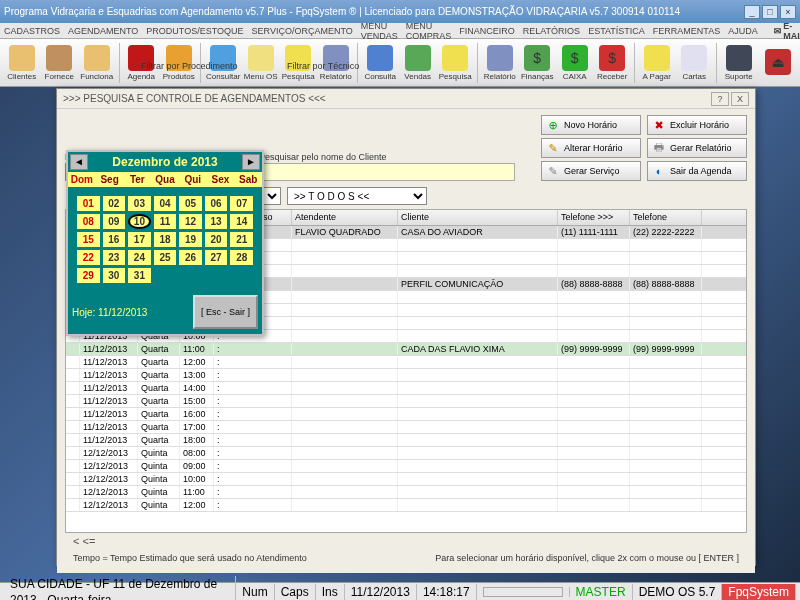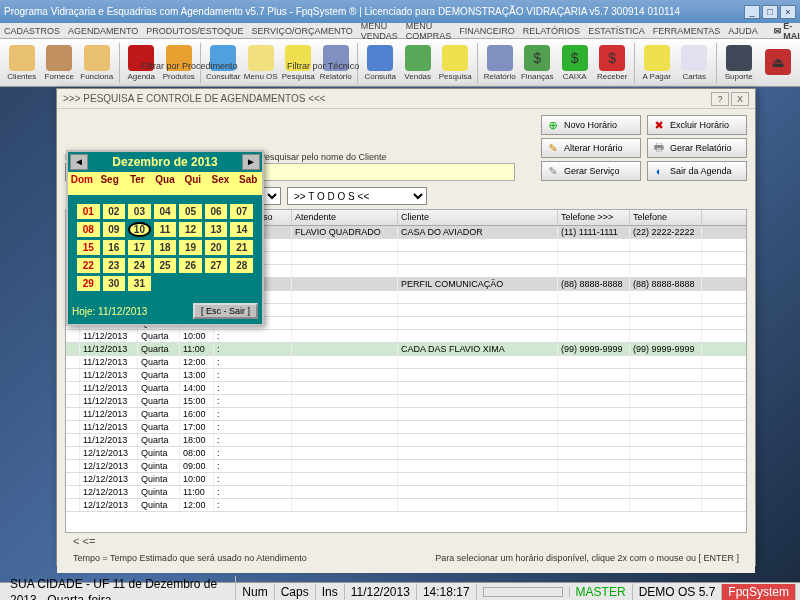--- a/index.html
+++ b/index.html
@@ -45,30 +45,30 @@
 .grow.grey { background: #d8d8d8; }
 .col-mk{width:14px;text-align:center;} .col-dt{width:58px;} .col-sm{width:42px;} .col-hr{width:34px;} .col-cm{width:78px;} .col-at{width:106px;} .col-cl{width:160px;} .col-t1{width:72px;} .col-t2{width:72px;}
 .footer { padding: 4px 8px; font-size: 9px; color: #333; display:flex; }
 .footer .spacer { flex:1; }
 .nav { padding: 2px 8px; font-size: 11px; color: #555; }
 
 .calendar { position: absolute; top: 150px; left: 66px; width: 198px; background: #008080; border: 2px solid #c0c0c0; box-shadow: 2px 2px 6px rgba(0,0,0,0.4); font-family: "Courier New", monospace; z-index: 10; }
 .calhead { display: flex; align-items: center; height: 20px; padding: 0 2px; }
 .calnav { width: 18px; height: 16px; background: #c0c0c0; border: 1px solid #888; text-align: center; line-height: 14px; font-size: 10px; cursor:pointer; }
 .caltitle { flex: 1; text-align: center; color: #ffff80; font-size: 12px; font-weight: bold; }
-.caldow { display: flex; background: #ffff80; height: 23px; }
+.caldow { display: flex; background: #ffff80; height: 15px; }
 .caldow div { flex: 1; text-align: center; font-size: 10px; font-weight: bold; color: #800000; line-height: 15px; }
 .caldow div.sun { color: #c00; }
 .calgrid { padding: 9px; display: grid; grid-template-columns: repeat(7,1fr); gap: 3px; }
 .calday { height: 15px; background: #ffff80; text-align: center; font-size: 10px; line-height: 15px; font-weight: bold; color: #333; cursor:pointer; }
 .calday.sun { color: #c00; }
 .calday.sel { border: 2px solid #000; border-radius: 50%; line-height:11px; }
 .calfoot { display: flex; align-items: center; padding: 3px 4px 5px; }
 .today { color: #ffff80; font-size: 10px; flex:1; }
-.escbtn { background: #c0c0c0; border: 2px outset #ddd; padding: 1px 6px; font-size: 9px; cursor:pointer; }
+.escbtn { background: #c0c0c0; border: 2px outset #ddd; padding: 10px 6px; font-size: 9px; cursor:pointer; }
 
 .statusbar { position: absolute; bottom: 0; left: 0; right: 0; height: 18px; background: #e8e8e8; border-top: 1px solid #999; display: flex; align-items: center; font-size: 12px; padding: 0 4px; gap: 0; }
 .statusbar > div { border-right: 1px solid #bbb; padding: 0 6px; line-height: 16px; }
 .statusbar .flex { flex:1; }
 .statusbar .green { color: #0a0; font-weight:normal; }
 .statusbar .prog { width: 80px; height: 10px; border: 1px solid #aaa; }
 </style>
 </head>
 <body>
 

